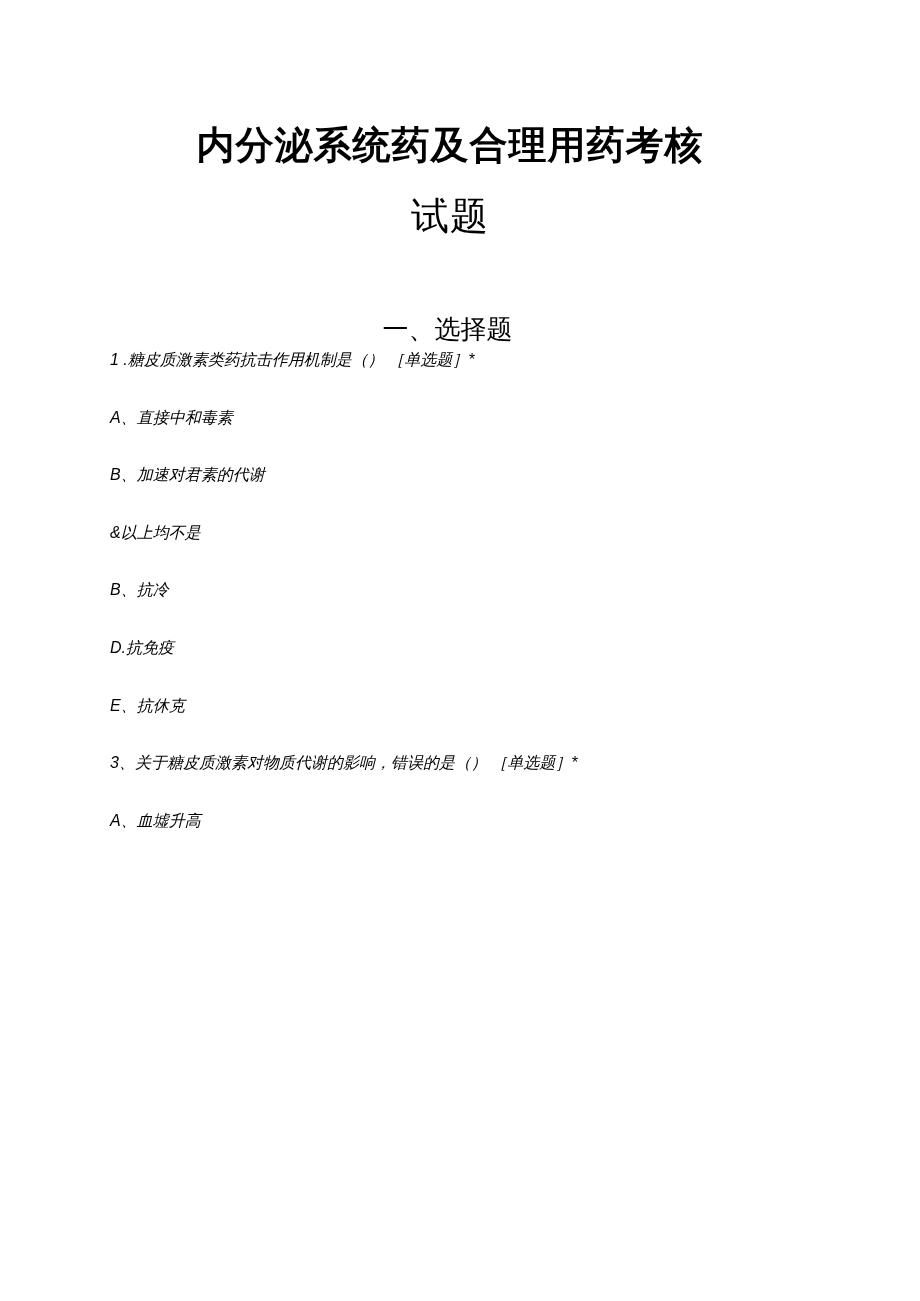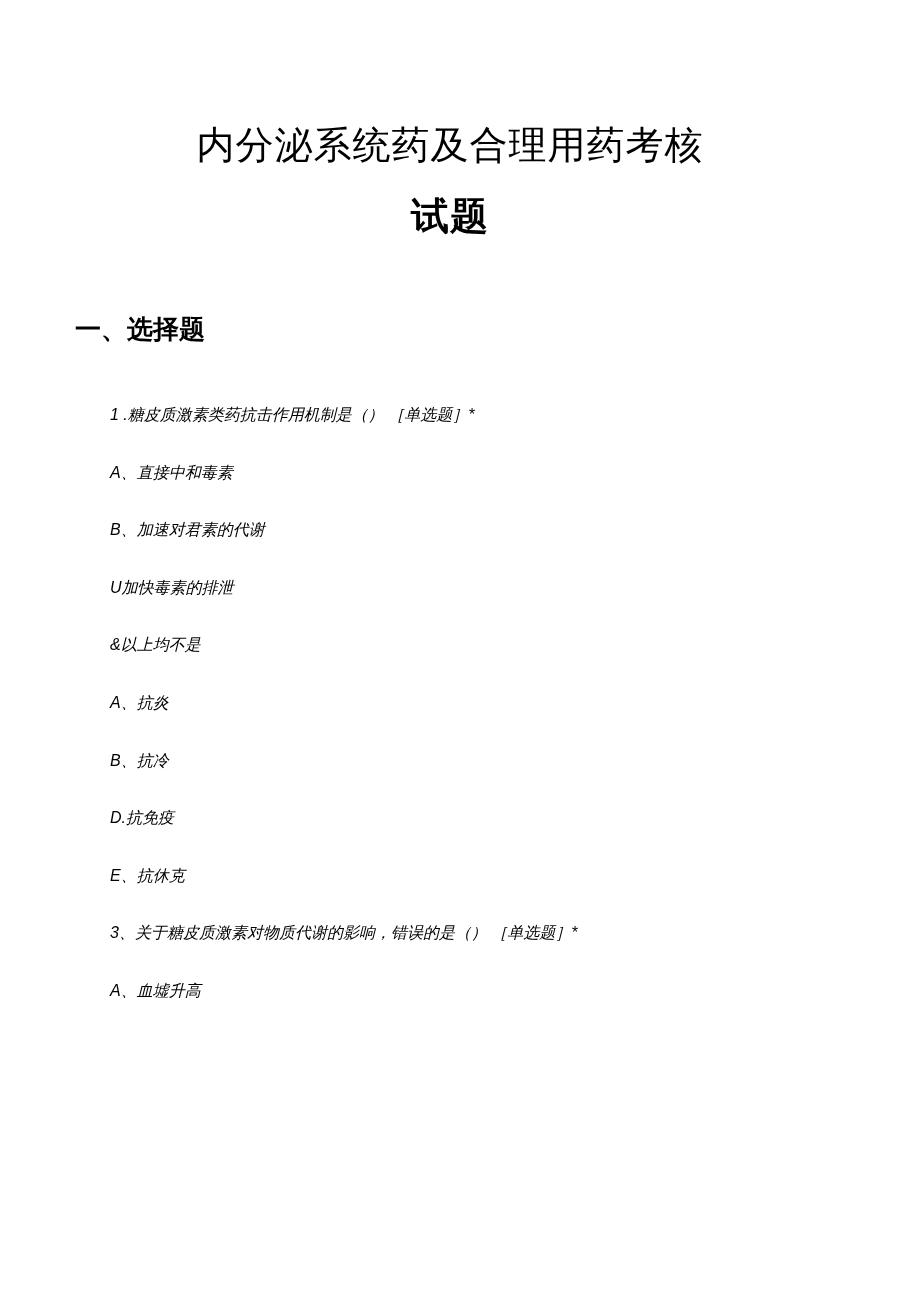--- a/index.html
+++ b/index.html
@@ -10,34 +10,34 @@
       font-family: "Microsoft YaHei", "SimSun", sans-serif;
       color: #000000;
       padding: 120px 100px 60px 80px;
     }
     .title-block {
       text-align: center;
       margin-bottom: 70px;
     }
     .title-line1 {
       font-size: 38px;
-      font-weight: 400;
+      font-weight: 700;
       letter-spacing: 1px;
       margin-bottom: 20px;
     }
     .title-line2 {
       font-size: 38px;
-      font-weight: 700;
+      font-weight: 400;
       letter-spacing: 1px;
     }
     .section-heading {
       font-size: 26px;
-      font-weight: 700;
-      margin-bottom: 55px;
+      font-weight: 400;
       margin-left: -5px;
+      text-align: center;
     }
     .question-block {
       margin-left: 30px;
     }
     .q-line {
       font-size: 16px;
       line-height: 1.6;
       margin-bottom: 32px;
       font-weight: 400;
       font-style: italic;
@@ -60,24 +60,22 @@
 
 <div class="section-heading">一、选择题</div>
 
 <div class="question-block">
 
   <div class="q-line">
     <span class="num">1</span><span class="txt"> .糖皮质激素类药抗击作用机制是（） ［单选题］*</span>
   </div>
   <div class="q-line">A、直接中和毒素</div>
   <div class="q-line">B、加速对君素的代谢</div>
-  <div class="q-line">U加快毒素的排泄</div>
   <div class="q-line">&amp;以上均不是</div>
 
-  <div class="q-line">A、抗炎</div>
   <div class="q-line">B、抗冷</div>
   <div class="q-line">D.抗免疫</div>
   <div class="q-line">E、抗休克</div>
 
   <div class="q-line">
     <span class="num">3、</span><span class="txt">关于糖皮质激素对物质代谢的影响，错误的是（） ［单选题］*</span>
   </div>
   <div class="q-line">A、血墟升高</div>
 
 </div>

